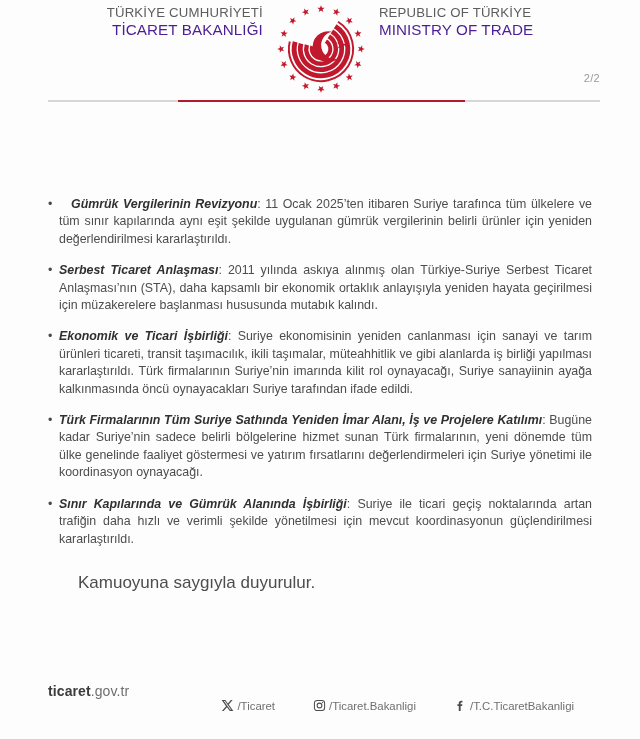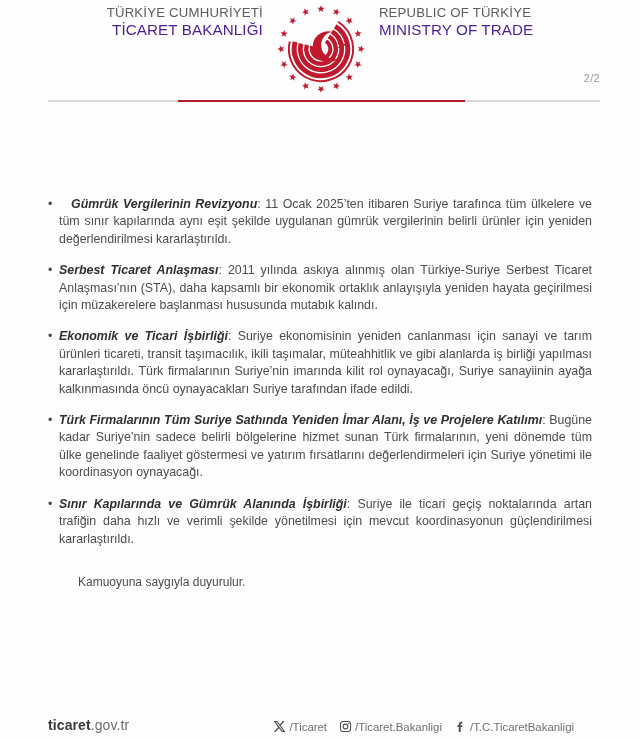--- a/index.html
+++ b/index.html
@@ -118,53 +118,54 @@
   .bullet-text b {
     color: #303032;
     font-weight: bold;
     font-style: italic;
   }
   .bullet-row.extra-indent .bullet-text { text-indent: 12px; }
 
   .closing {
     margin-top: 26px;
     padding-left: 30px;
-    font-size: 12px;
+    font-size: 17px;
     line-height: 17.4px;
     color: #4d4d4f;
   }
 
   
   .footer {
     position: absolute;
     left: 0;
     right: 0;
     bottom: 0;
     height: 56px;
     display: flex;
-    align-items: flex-end;
+    align-items: flex-start;
     padding: 0 48px 6px 48px;
     box-sizing: border-box;
+    flex-direction: column;
   }
   .brand {
     font-size: 14px;
     color: #6f6f71;
     letter-spacing: 0.1px;
     white-space: nowrap;
   }
   .brand b {
     font-weight: bold;
     color: #3c3c3e;
   }
   .socials {
     margin-left: auto;
     margin-right: 18px;
     display: flex;
     align-items: center;
-    gap: 12px;
+    gap: 38px;
   }
   .social {
     display: flex;
     align-items: center;
     gap: 3px;
     font-size: 11.4px;
     color: #6f6f71;
     white-space: nowrap;
   }
   .social .glyph {

